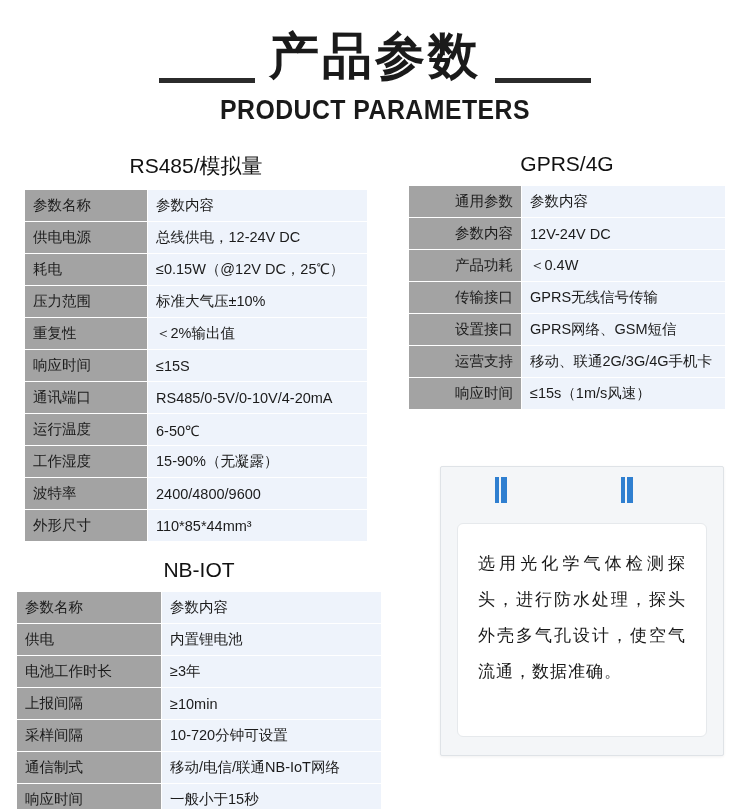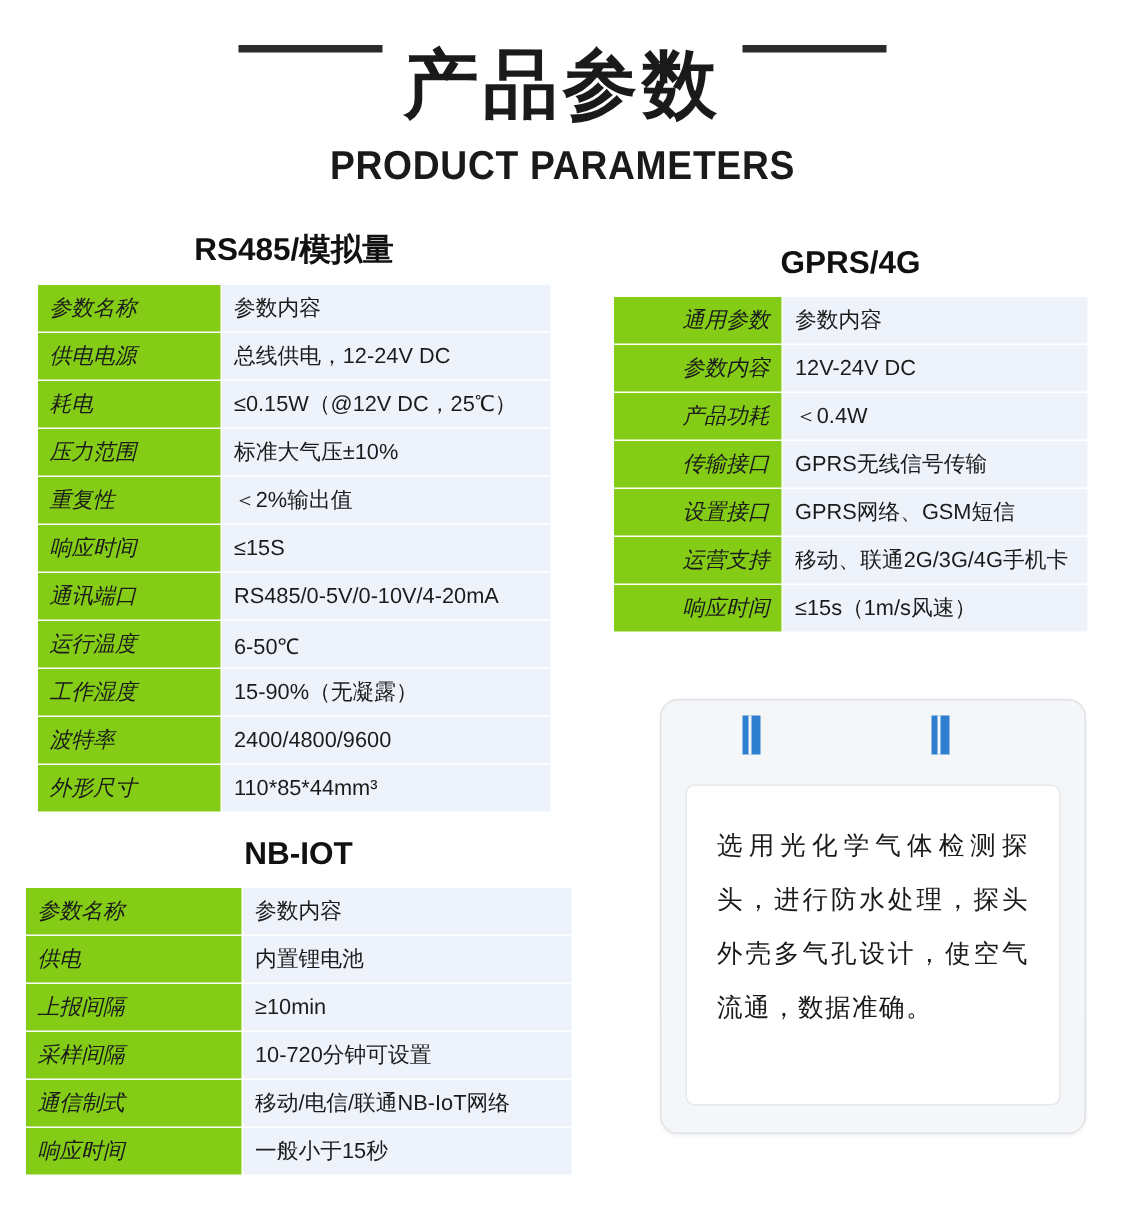--- a/index.html
+++ b/index.html
@@ -21,21 +21,21 @@
     height: 809px;
   }
 
   
   .header {
     text-align: center;
     padding-top: 30px;
   }
   .title-row {
     display: flex;
-    align-items: flex-start;
+    align-items: flex-end;
     justify-content: center;
     gap: 14px;
   }
   .title-rule {
     width: 96px;
     height: 5px;
     background: #2b2b2b;
   }
   .main-title {
     font-size: 50px;
@@ -50,21 +50,21 @@
     font-weight: bold;
     letter-spacing: 0.5px;
     color: #1a1a1a;
     font-family: "Liberation Sans", sans-serif;
     transform: scaleX(0.92);
   }
 
   
   .sec-title {
     font-size: 21px;
-    font-weight: bold;
+    font-weight: normal;
     color: #111;
     text-align: center;
   }
 
   
   table.param {
     border-collapse: collapse;
     width: 100%;
     background: #eaf1fb;
     table-layout: fixed;
@@ -73,43 +73,41 @@
     border: 1px solid #ffffff;
     font-size: 14.5px;
     color: #1b1b1b;
     padding: 0 8px;
     height: 31px;
     vertical-align: middle;
     white-space: nowrap;
     overflow: hidden;
   }
   table.param td.k {
-    background: #84cc16;
-    font-style: italic;
+    background: #a3a3a3;
   }
   table.param td.v {
     background: #eef3fb;
   }
 
   
   .block-rs485 {
     position: absolute;
     left: 24px;
     top: 152px;
     width: 344px;
   }
   .block-rs485 .tbl-wrap { margin-top: 9px; }
   .block-rs485 td.k { width: 106px; }
 
   .block-gprs {
     position: absolute;
     left: 408px;
     top: 152px;
     width: 318px;
-    margin-top: 12px;
   }
   .block-gprs .tbl-wrap { margin-top: 9px; }
   .block-gprs td.k { width: 96px; text-align: right; }
 
   .block-nbiot {
     position: absolute;
     left: 16px;
     top: 558px;
     width: 366px;
   }
@@ -118,21 +116,21 @@
 
   
   .device {
     position: absolute;
     left: 440px;
     top: 466px;
     width: 282px;
     height: 288px;
     background: #f4f6f8;
     border: 1px solid #dfe3e7;
-    border-radius: 12px;
+    border-radius: 2px;
     box-shadow: 0 1px 3px rgba(0,0,0,0.06);
   }
   .device .slot {
     position: absolute;
     top: 10px;
     width: 12px;
     height: 26px;
     background: #2f7fd0;
   }
   .device .slot.left { left: 54px; }
@@ -280,20 +278,24 @@
         <tbody>
           <tr>
             <td class="k">参数名称</td>
             <td class="v">参数内容</td>
           </tr>
           <tr>
             <td class="k">供电</td>
             <td class="v">内置锂电池</td>
           </tr>
           <tr>
+            <td class="k">电池工作时长</td>
+            <td class="v">≥3年</td>
+          </tr>
+          <tr>
             <td class="k">上报间隔</td>
             <td class="v">≥10min</td>
           </tr>
           <tr>
             <td class="k">采样间隔</td>
             <td class="v">10-720分钟可设置</td>
           </tr>
           <tr>
             <td class="k">通信制式</td>
             <td class="v">移动/电信/联通NB-IoT网络</td>

